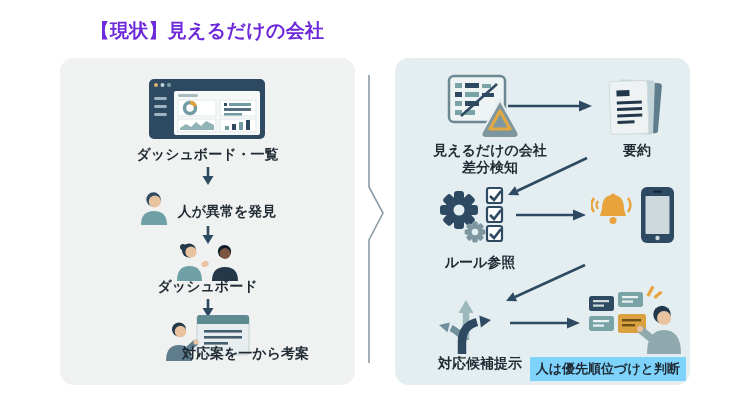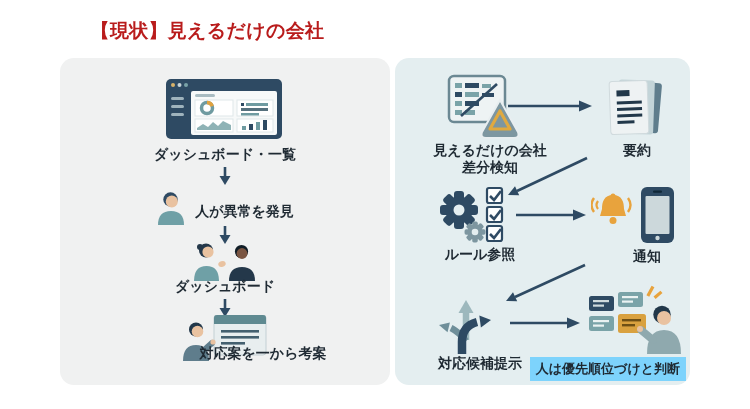--- a/index.html
+++ b/index.html
@@ -1,22 +1,22 @@
 <!DOCTYPE html>
 <html><head>
 <meta charset="utf-8">
 <style>
   html,body{margin:0;padding:0;background:#ffffff;}
   body{font-family:"Liberation Sans","DejaVu Sans",sans-serif;}
   .canvas{position:relative;width:750px;height:409px;background:#ffffff;overflow:hidden;}
-  .panel-title{position:absolute;top:18px;font-size:19px;font-weight:700;color:#b91c1c;text-align:center;letter-spacing:0.3px;}
+  .panel-title{position:absolute;top:18px;font-size:19px;font-weight:700;color:#6d28d9;text-align:center;letter-spacing:0.3px;}
   .title-left{left:60px;width:295px;}
   .title-right{left:395px;width:295px;}
   .panel{position:absolute;top:58px;width:295px;height:327px;border-radius:14px;}
-  .panel-left{left:60px;background:#f0f1f1;padding-left:35px;}
+  .panel-left{left:60px;background:#f0f1f1;}
   .panel-right{left:395px;background:#e4eef0;}
   .abs{position:absolute;}
   .cx{left:50%;transform:translateX(-50%);}
   .step-label{position:absolute;left:0;width:100%;text-align:center;font-size:14px;font-weight:700;color:#1f2a33;}
   .node-label{position:absolute;font-size:14px;font-weight:700;color:#1f2a33;text-align:center;line-height:17px;}
   .row-flex{position:absolute;left:0;width:100%;display:flex;justify-content:center;align-items:center;gap:9px;}
   .row-flex .inline-label{font-size:14px;font-weight:700;color:#1f2a33;margin-top:8px;}
   .highlight-label{position:absolute;background:#7dd3fc;color:#1f2a33;font-size:13px;font-weight:700;padding:3px 6px;white-space:nowrap;}
   svg{display:block;}
 </style>
@@ -185,42 +185,41 @@
       </g>
       <g transform="translate(56,4)">
         <rect x="0" y="0" width="15" height="15" rx="2" fill="#fdfefe" stroke="#2e4a63" stroke-width="2.2"></rect>
         <path d="M3 8 L7 12 L14 3" fill="none" stroke="#2e4a63" stroke-width="2.6"></path>
         <rect x="0" y="19" width="15" height="15" rx="2" fill="#fdfefe" stroke="#2e4a63" stroke-width="2.2"></rect>
         <path d="M3 27 L7 31 L14 22" fill="none" stroke="#2e4a63" stroke-width="2.6"></path>
         <rect x="0" y="38" width="15" height="15" rx="2" fill="#fdfefe" stroke="#2e4a63" stroke-width="2.2"></rect>
         <path d="M3 46 L7 50 L14 41" fill="none" stroke="#2e4a63" stroke-width="2.6"></path>
       </g>
     </svg>
-    <div class="node-label" style="left:15px;top:188px;width:140px;">ルール参照</div>
+    <div class="node-label" style="left:15px;top:196px;width:140px;">ルール参照</div>
 
     <svg class="abs" style="left:120px;top:150px;" width="72" height="14" viewBox="0 0 72 14">
       <line x1="1" y1="7" x2="59" y2="7" stroke="#2e4a63" stroke-width="2.6"></line>
         <polygon points="58,1.5 71,7 58,12.5" fill="#2e4a63"></polygon>
     </svg>
 
     <svg class="abs" style="left:196px;top:128px;" width="88" height="58" viewBox="0 0 88 58">
       <path d="M37 12 Q42 19 37 26" fill="none" stroke="#e8a33d" stroke-width="2.4"></path>
       <rect x="50" y="1" width="33" height="56" rx="6" fill="#2e4a63"></rect>
       <rect x="54.5" y="10" width="24" height="38" rx="1" fill="#ccd8db"></rect>
       <rect x="62" y="4.5" width="9" height="2.2" rx="1" fill="#0f2737"></rect>
       <circle cx="66.5" cy="52" r="2.2" fill="#ccd8db"></circle>
       <path d="M3 12 Q-2 19 3 26" fill="none" stroke="#e8a33d" stroke-width="2.4"></path>
       <path d="M7 15 Q4 19 7 23" fill="none" stroke="#e8a33d" stroke-width="2.2"></path>
       <g transform="translate(4,6)">
         <circle cx="18" cy="4" r="2.5" fill="#e8a33d"></circle>
         <path d="M18 3 C27 3 29 10 29 17 L31 24 L5 24 L7 17 C7 10 9 3 18 3 Z" fill="#e8a33d"></path>
         <circle cx="18" cy="28.5" r="3.5" fill="#e8a33d"></circle>
       </g>
     </svg>
-    <div class="node-label" style="left:210px;top:190px;width:84px;">通知</div>
 
     <svg class="abs" style="left:106px;top:204px;" width="88" height="42" viewBox="0 0 88 42">
       <line x1="84" y1="3" x2="14" y2="35" stroke="#2e4a63" stroke-width="2.6"></line>
         <polygon points="5,39 16.2,39.3 12,30.3" fill="#2e4a63"></polygon>
     </svg>
 
     <svg class="abs" style="left:36px;top:236px;" width="72" height="60" viewBox="0 0 72 60">
       <line x1="35" y1="46" x2="35" y2="18" stroke="#9db8bd" stroke-width="6.5"></line>
       <polygon points="35,6 27.5,19 42.5,19" fill="#9db8bd"></polygon>
       <path d="M35 47 Q28 38 20 34" fill="none" stroke="#6f8f9a" stroke-width="6.5"></path>

